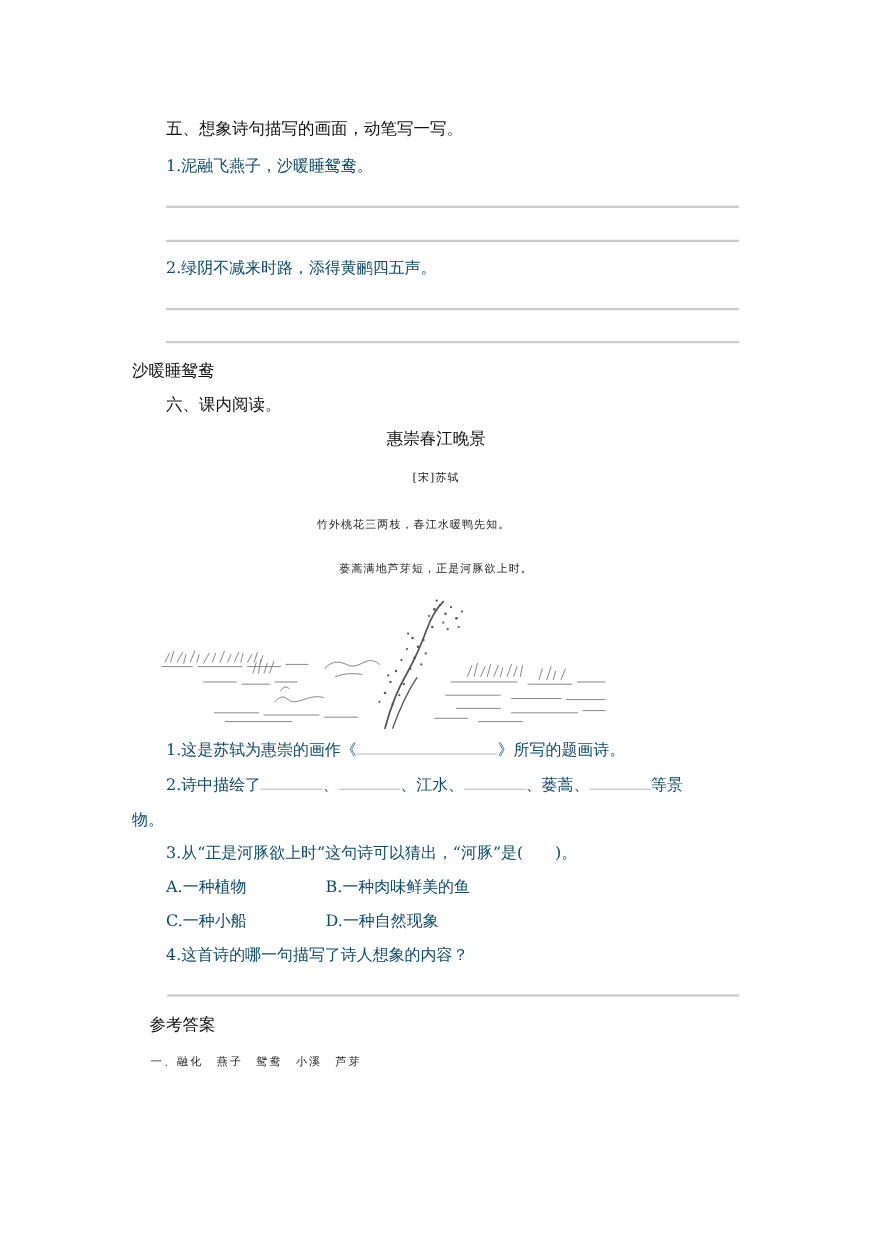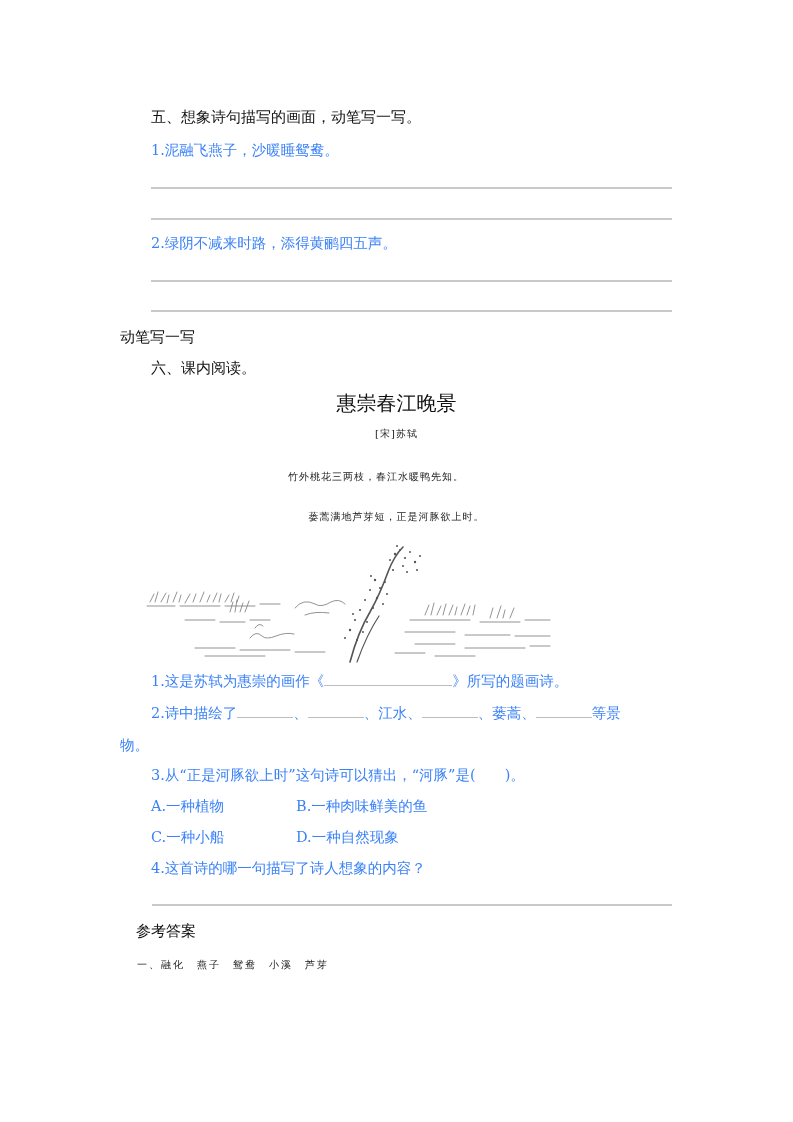--- a/index.html
+++ b/index.html
@@ -17,21 +17,21 @@
     }
     .abs { position: absolute; white-space: nowrap; }
     .heading {
       font-family: "DejaVu Sans", "Liberation Sans", sans-serif;
       font-size: 15px;
       color: #111;
     }
     .body-text {
       font-family: "DejaVu Serif", "Liberation Serif", serif;
       font-size: 14.5px;
-      color: #3b82f6;
+      color: #0c4a6e;
     }
     .poem-text {
       font-family: "DejaVu Serif", "Liberation Serif", serif;
       font-size: 10px;
       color: #222;
       letter-spacing: 1px;
     }
     .rule {
       position: absolute;
       height: 2px;
@@ -55,25 +55,25 @@
 <body>
 
 <div class="abs heading" style="left:151px; top:108px;">五、想象诗句描写的画面，动笔写一写。</div>
 <div class="abs body-text" style="left:151px; top:141px;">1.泥融飞燕子，沙暖睡鸳鸯。</div>
 <div class="rule" style="left:151px; top:187px; width:521px;"></div>
 <div class="rule" style="left:151px; top:218px; width:521px;"></div>
 <div class="abs body-text" style="left:151px; top:234px;">2.绿阴不减来时路，添得黄鹂四五声。</div>
 <div class="rule" style="left:151px; top:280px; width:521px;"></div>
 <div class="rule" style="left:151px; top:310px; width:521px;"></div>
 
-<div class="abs heading" style="left:120px; top:328px;">动笔写一写</div>
+<div class="abs heading" style="left:120px; top:328px;">沙暖睡鸳鸯</div>
 
 <div class="abs heading" style="left:151px; top:359px;">六、课内阅读。</div>
 
-<div class="abs heading" style="left:0; width:793px; text-align:center; top:390px; font-size:20px;">惠崇春江晚景</div>
+<div class="abs heading" style="left:0; width:793px; text-align:center; top:390px; font-size:15px;">惠崇春江晚景</div>
 <div class="abs poem-text" style="left:0; width:793px; text-align:center; top:427px;">[宋]苏轼</div>
 <div class="abs poem-text" style="left:0; width:752px; text-align:center; top:470px;">竹外桃花三两枝，春江水暖鸭先知。</div>
 <div class="abs poem-text" style="left:0; width:793px; text-align:center; top:510px;">蒌蒿满地芦芽短，正是河豚欲上时。</div>
 
 <svg class="illustration" viewBox="0 0 410 125">
   <g stroke="#777" stroke-width="0.8" fill="none" stroke-linecap="round">
 
     <path d="M5 62 l4 -8 M10 62 l3 -10 M16 62 l5 -9 M22 63 l2 -8 M28 62 l4 -10 M34 62 l2 -7 M40 63 l5 -9 M48 62 l3 -8 M55 62 l4 -10 M62 62 l3 -7 M68 62 l4 -9 M74 62 l2 -8 M80 62 l4 -7 M86 62 l3 -9 M92 62 l2 -6"></path>
     <path d="M2 66 h28 M35 66 h40 M80 66 h30 M115 64 h20"></path>
     <path d="M40 80 h30 M75 82 h25 M105 80 h20"></path>

